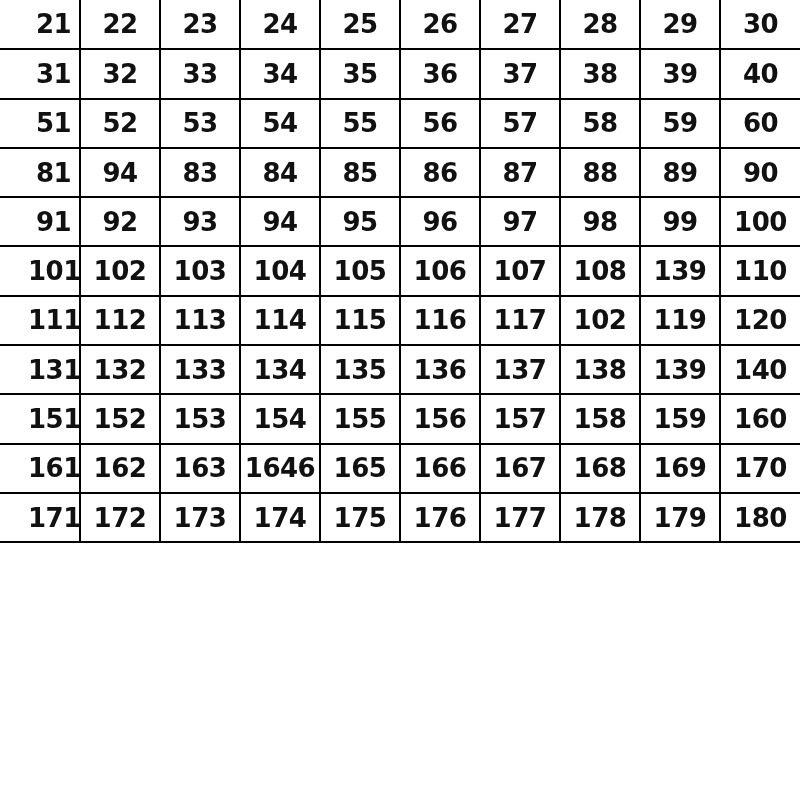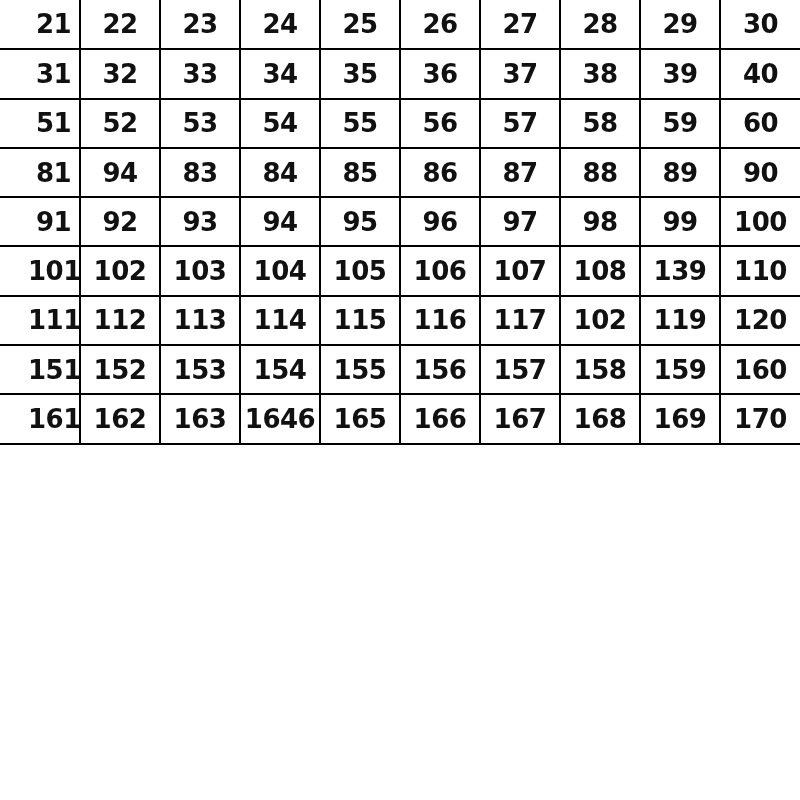--- a/index.html
+++ b/index.html
@@ -128,20 +128,32 @@
         <td>113</td>
         <td>114</td>
         <td>115</td>
         <td>116</td>
         <td>117</td>
         <td>102</td>
         <td>119</td>
         <td>120</td>
       </tr>
       <tr>
+        <td>131</td>
+        <td>132</td>
+        <td>133</td>
+        <td>134</td>
+        <td>135</td>
+        <td>136</td>
+        <td>137</td>
+        <td>138</td>
+        <td>139</td>
+        <td>140</td>
+      </tr>
+      <tr>
         <td>151</td>
         <td>152</td>
         <td>153</td>
         <td>154</td>
         <td>155</td>
         <td>156</td>
         <td>157</td>
         <td>158</td>
         <td>159</td>
         <td>160</td>
@@ -151,14 +163,26 @@
         <td>162</td>
         <td>163</td>
         <td>1646</td>
         <td>165</td>
         <td>166</td>
         <td>167</td>
         <td>168</td>
         <td>169</td>
         <td>170</td>
       </tr>
+      <tr>
+        <td>171</td>
+        <td>172</td>
+        <td>173</td>
+        <td>174</td>
+        <td>175</td>
+        <td>176</td>
+        <td>177</td>
+        <td>178</td>
+        <td>179</td>
+        <td>180</td>
+      </tr>
     </tbody>
 </table>
 
 </body></html>

